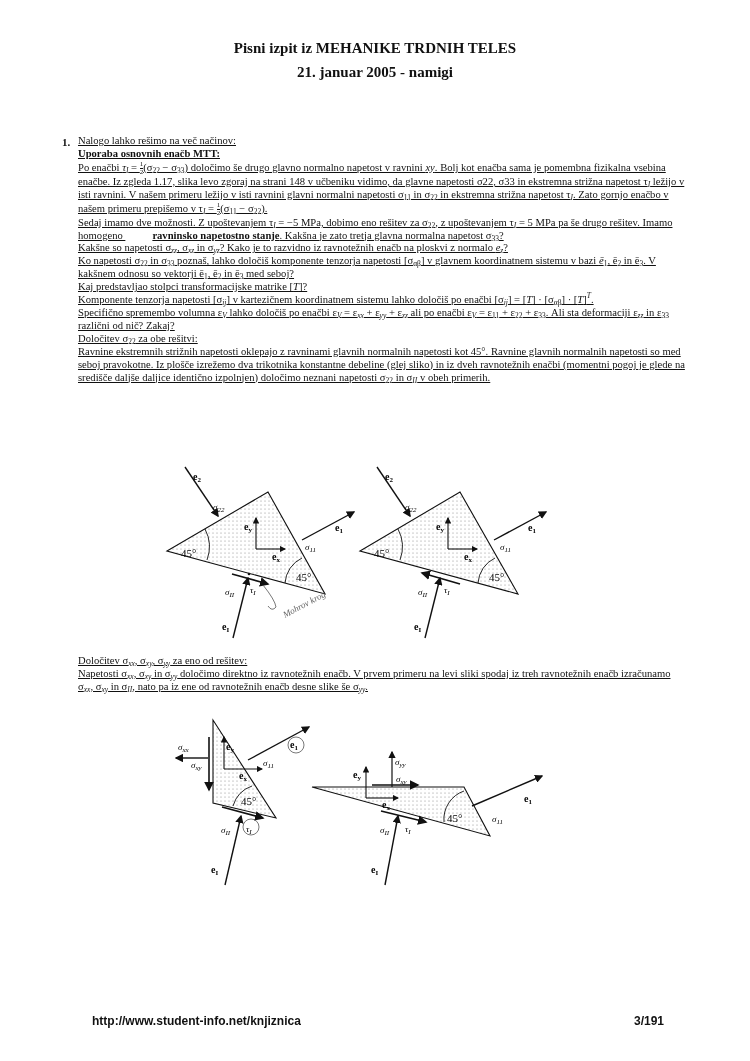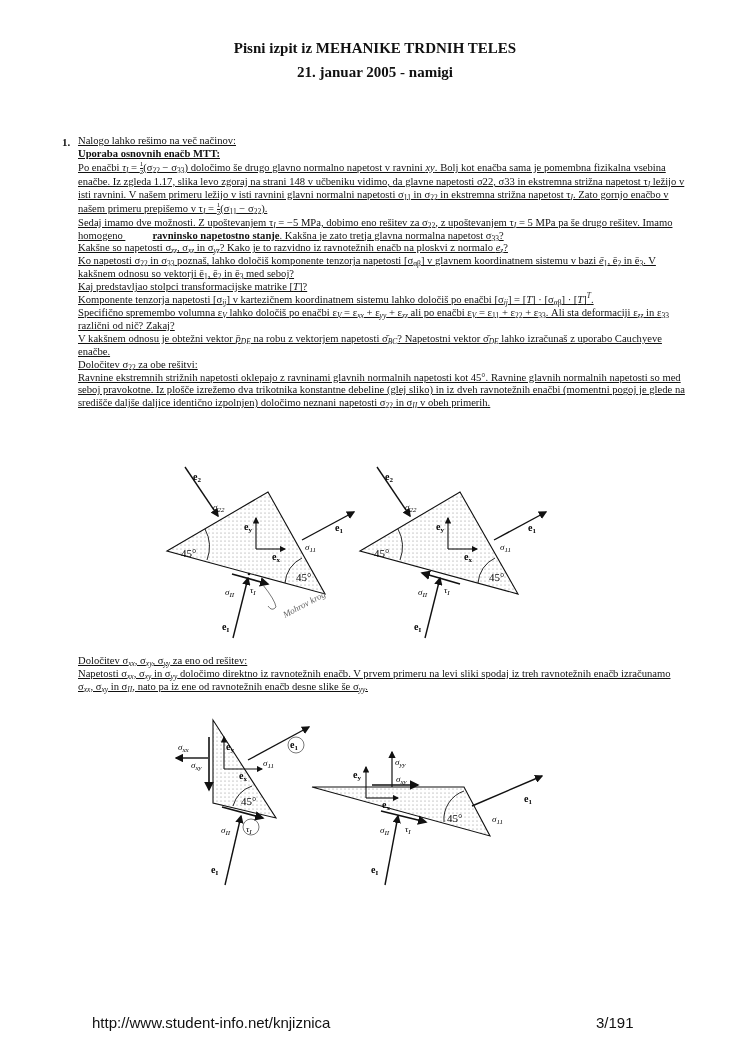--- a/index.html
+++ b/index.html
@@ -14,43 +14,42 @@
   .ul { text-decoration:underline; }
   sub { font-size:7.5px; vertical-align:-2px; line-height:0; }
   sup { font-size:7.5px; line-height:0; }
   .i { font-style:italic; }
   .frac { display:inline-block; font-size:7px; line-height:7px; vertical-align:middle; text-align:center; }
   .frac span { display:block; }
   .frac .top { border-bottom:0.8px solid #111; }
   #blockA { top:135px; }
   #blockB { top:655px; }
   svg text { font-family:"Liberation Serif", serif; }
-  .footer { position:absolute; top:1014px; font-family:"Liberation Sans", sans-serif; font-weight:normal; font-size:15px; }
+  .footer { position:absolute; top:1014px; font-family:"Liberation Sans", sans-serif; font-weight:bold; font-size:12px; }
   #footer-url { left:92px; }
-  #footer-page { left:596px; }
+  #footer-page { left:634px; }
 </style>
 </head>
 <body>
 
 <div id="title1" class="title">Pisni izpit iz MEHANIKE TRDNIH TELES</div>
 <div id="title2" class="title">21. januar 2005 - namigi</div>
 
 <div class="num">1.</div>
 
 <div id="blockA" class="body">
   <p>Nalogo lahko rešimo na več načinov:</p>
   <p class="b">Uporaba osnovnih enačb MTT:</p>
   <p><span>Po enačbi </span><span class="i">τ</span><sub class="i">I</sub><span> = </span><span class="frac"><span class="top">1</span><span>2</span></span><span>(σ</span><sub>22</sub><span> − σ</span><sub>33</sub><span>) določimo še drugo glavno normalno napetost v ravnini </span><span class="i">xy</span><span>. Bolj kot enačba sama je pomembna fizikalna vsebina enačbe. Iz zgleda 1.17, slika levo zgoraj na strani 148 v učbeniku vidimo, </span><span class="ul">da glavne napetosti σ22, σ33</span><span> in ekstremna strižna napetost τ</span><sub class="i">I</sub><span> ležijo v isti ravnini. V našem primeru ležijo v isti ravnini glavni normalni napetosti σ</span><sub>11</sub><span> in σ</span><sub>22</sub><span> in ekstremna strižna napetost τ</span><sub class="i">I</sub><span>. Zato gornjo enačbo v našem primeru prepišemo v τ</span><sub class="i">I</sub><span> = </span><span class="frac"><span class="top">1</span><span>2</span></span><span>(σ</span><sub>11</sub><span> − σ</span><sub>22</sub><span>).</span></p>
   <p><span>Sedaj imamo dve možnosti. Z upoštevanjem τ</span><sub class="i">I</sub><span> = −5 MPa, dobimo eno rešitev za σ</span><sub>22</sub><span>, z upoštevanjem τ</span><sub class="i">I</sub><span> = 5 MPa pa še drugo rešitev. Imamo homogeno </span><span class="b">ravninsko napetostno stanje</span><span>. Kakšna je zato tretja glavna normalna napetost σ</span><sub>33</sub><span>?</span></p>
   <p><span>Kakšne so napetosti σ</span><sub class="i">zz</sub><span>, σ</span><sub class="i">xz</sub><span> in σ</span><sub class="i">yz</sub><span>? Kako je to razvidno iz ravnotežnih enačb na ploskvi z normalo </span><span class="i">e</span><sub class="i">z</sub><span>?</span></p>
   <p><span>Ko napetosti σ</span><sub>22</sub><span> in σ</span><sub>33</sub><span> poznaš, lahko določiš komponente tenzorja napetosti [σ</span><sub>αβ</sub><span>] v glavnem koordinatnem sistemu v bazi </span><span class="i">ē</span><sub>1</sub><span>, ē</span><sub>2</sub><span> in ē</span><sub>3</sub><span>. V kakšnem odnosu so vektorji ē</span><sub>1</sub><span>, ē</span><sub>2</sub><span> in ē</span><sub>3</sub><span> med seboj?</span></p>
   <p><span>Kaj predstavljao stolpci transformacijske matrike [</span><span class="i">T</span><span>]?</span></p>
   <p><span>Komponente tenzorja napetosti [σ</span><sub class="i">ij</sub><span>] v kartezičnem koordinatnem sistemu lahko določiš po enačbi [σ</span><sub class="i">ij</sub><span>] = [</span><span class="i">T</span><span>] · [σ</span><sub>αβ</sub><span>] · [</span><span class="i">T</span><span>]</span><sup class="i">T</sup><span>.</span></p>
   <p><span>Specifično spremembo volumna ε</span><sub class="i">V</sub><span> lahko določiš po enačbi ε</span><sub class="i">V</sub><span> = ε</span><sub class="i">xx</sub><span> + ε</span><sub class="i">yy</sub><span> + ε</span><sub class="i">zz</sub><span> ali po enačbi ε</span><sub class="i">V</sub><span> = ε</span><sub>11</sub><span> + ε</span><sub>22</sub><span> + ε</span><sub>33</sub><span>. Ali sta deformaciji ε</span><sub class="i">zz</sub><span> in ε</span><sub>33</sub><span> različni od nič? Zakaj?</span></p>
-  <p><span>V kakšnem odnosu je obtežni vektor </span><span class="i">p̄</span><sub class="i">DE</sub><span> na robu z vektorjem napetosti σ̄</span><sub class="i">BC</sub><span>? Napetostni vektor σ̄</span><sub class="i">DE</sub><span> lahko izračunaš z uporabo Cauchyeve enačbe.</span></p>
   <p><span>Določitev σ</span><sub>22</sub><span> za obe rešitvi:</span></p>
   <p><span>Ravnine ekstremnih strižnih napetosti oklepajo z ravninami glavnih normalnih napetosti kot 45°. Ravnine glavnih normalnih napetosti so med seboj pravokotne. Iz plošče izrežemo dva trikotnika konstantne debeline (glej sliko) in iz dveh ravnotežnih enačbi (momentni pogoj je glede na središče daljše daljice identično izpolnjen) določimo neznani napetosti σ</span><sub>22</sub><span> in σ</span><sub class="i">II</sub><span> v obeh primerih.</span></p>
 </div>
 
 <svg style="position:absolute;left:0;top:455px;" width="750" height="190" viewBox="0 455 750 190">
   <defs>
     <pattern id="dots" width="4" height="4" patternUnits="userSpaceOnUse">
       <rect width="4" height="4" fill="#fff"></rect>
       <circle cx="1" cy="1" r="0.55" fill="#888"></circle>
     </pattern>

